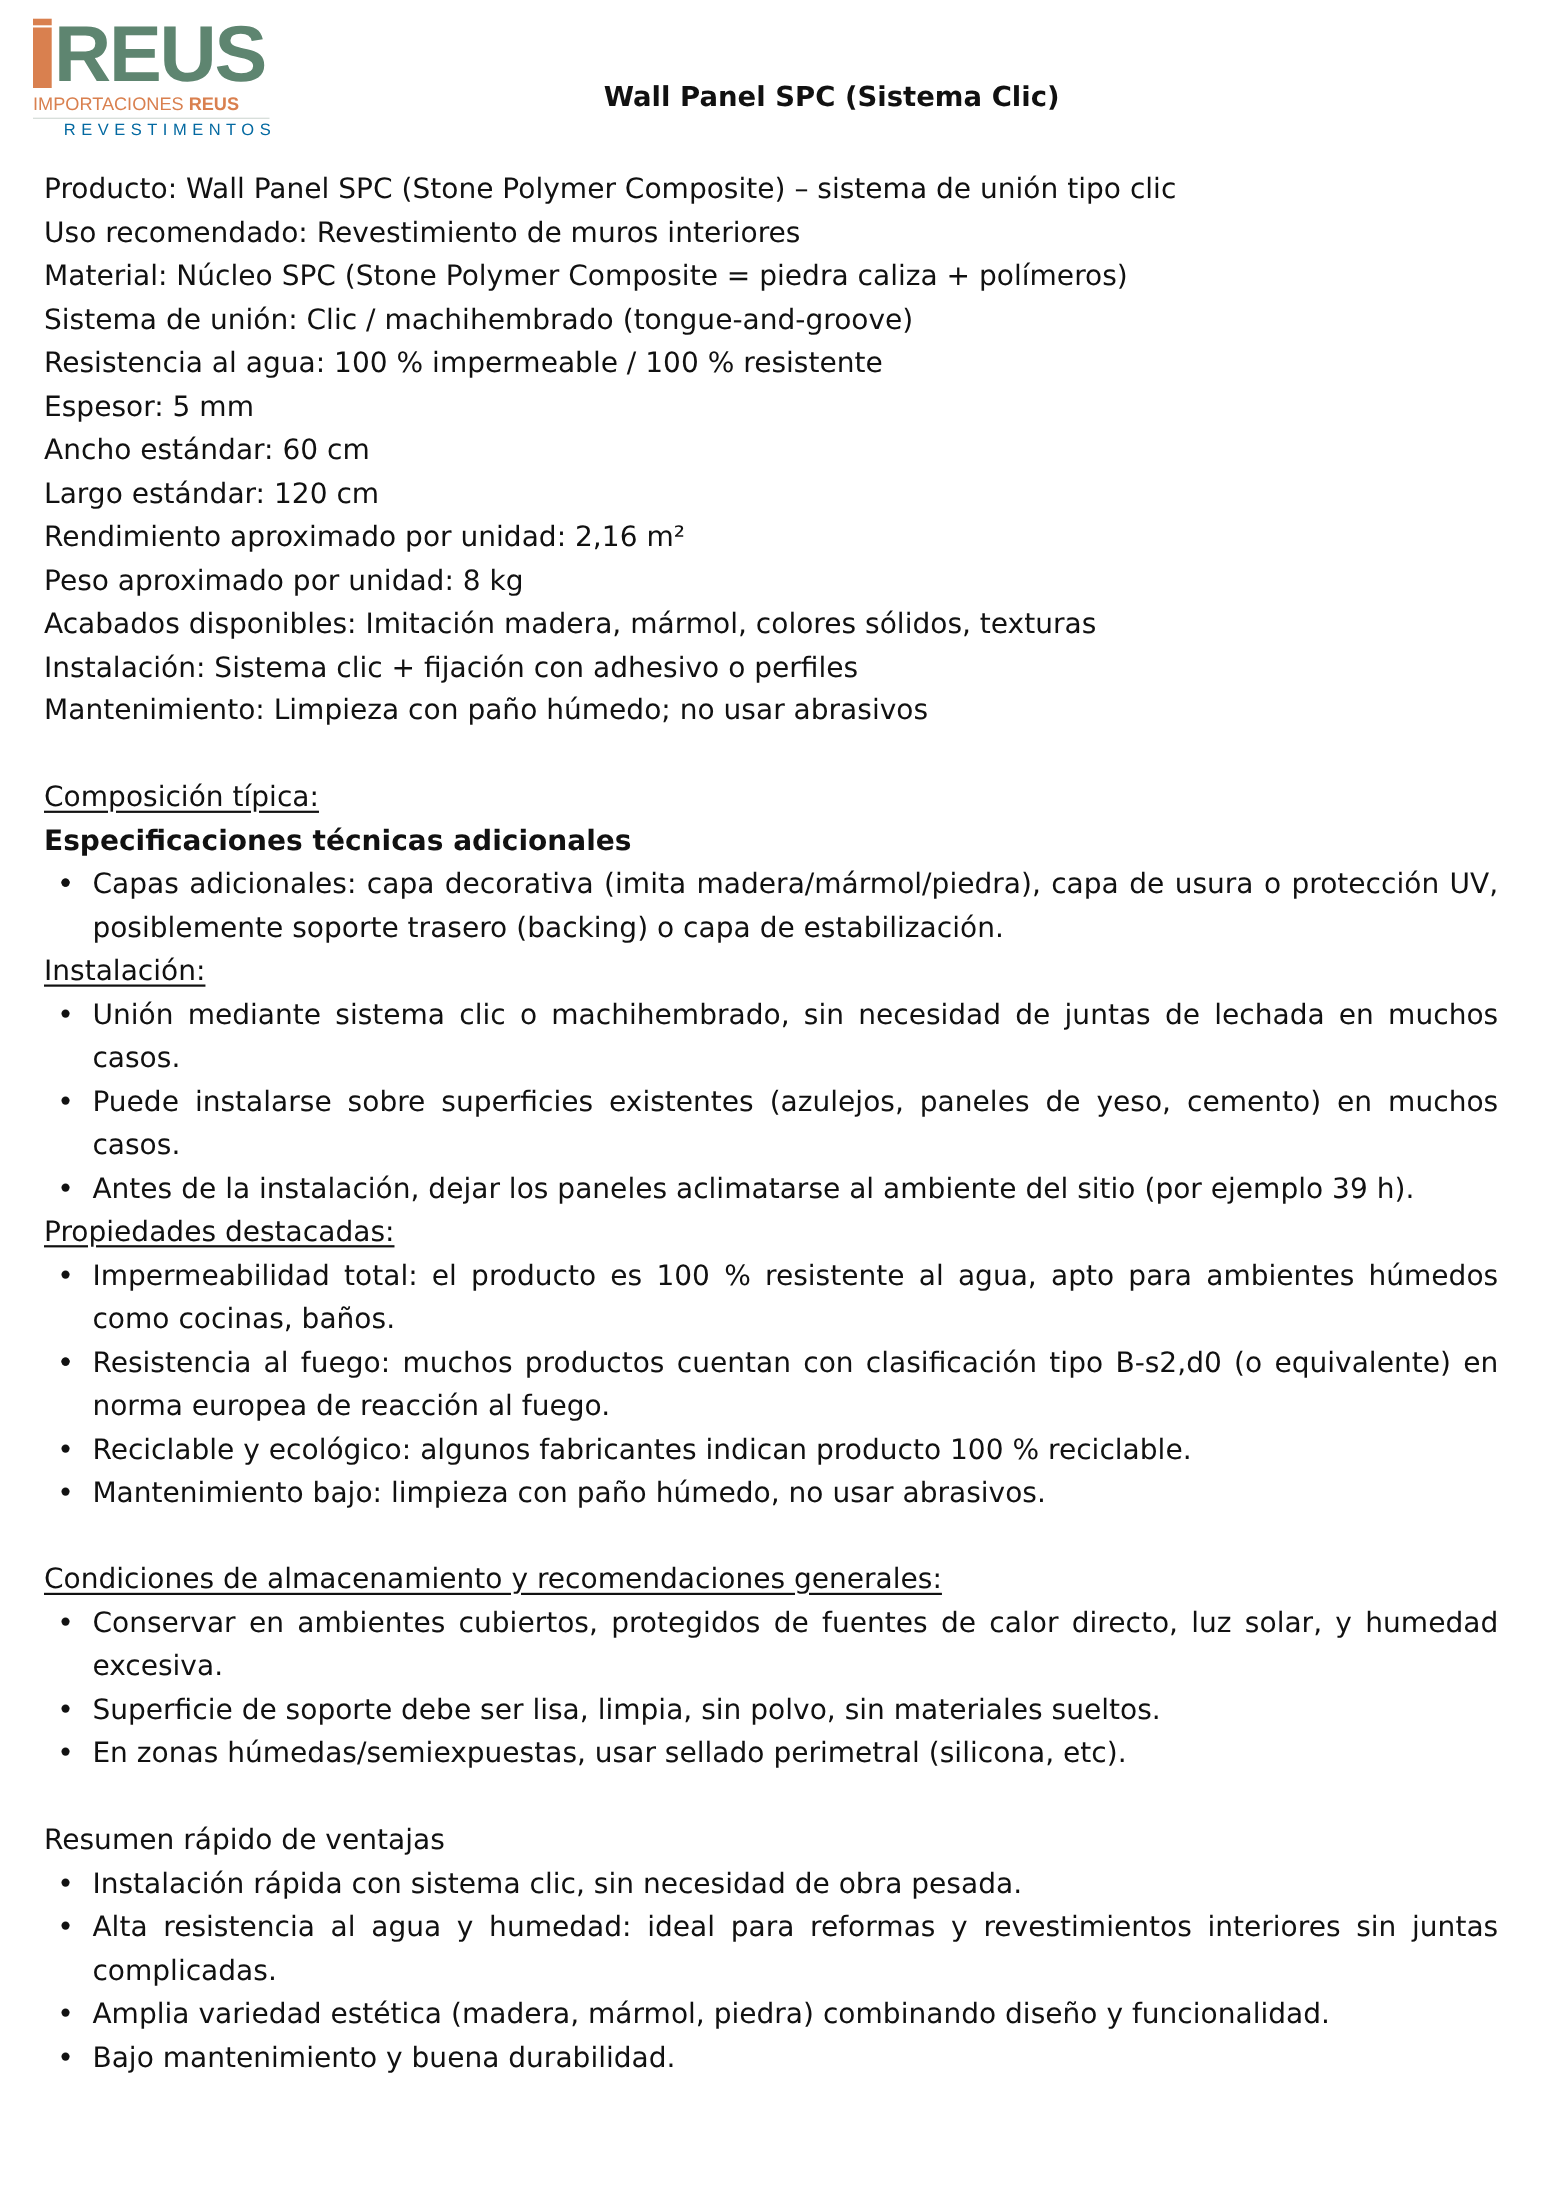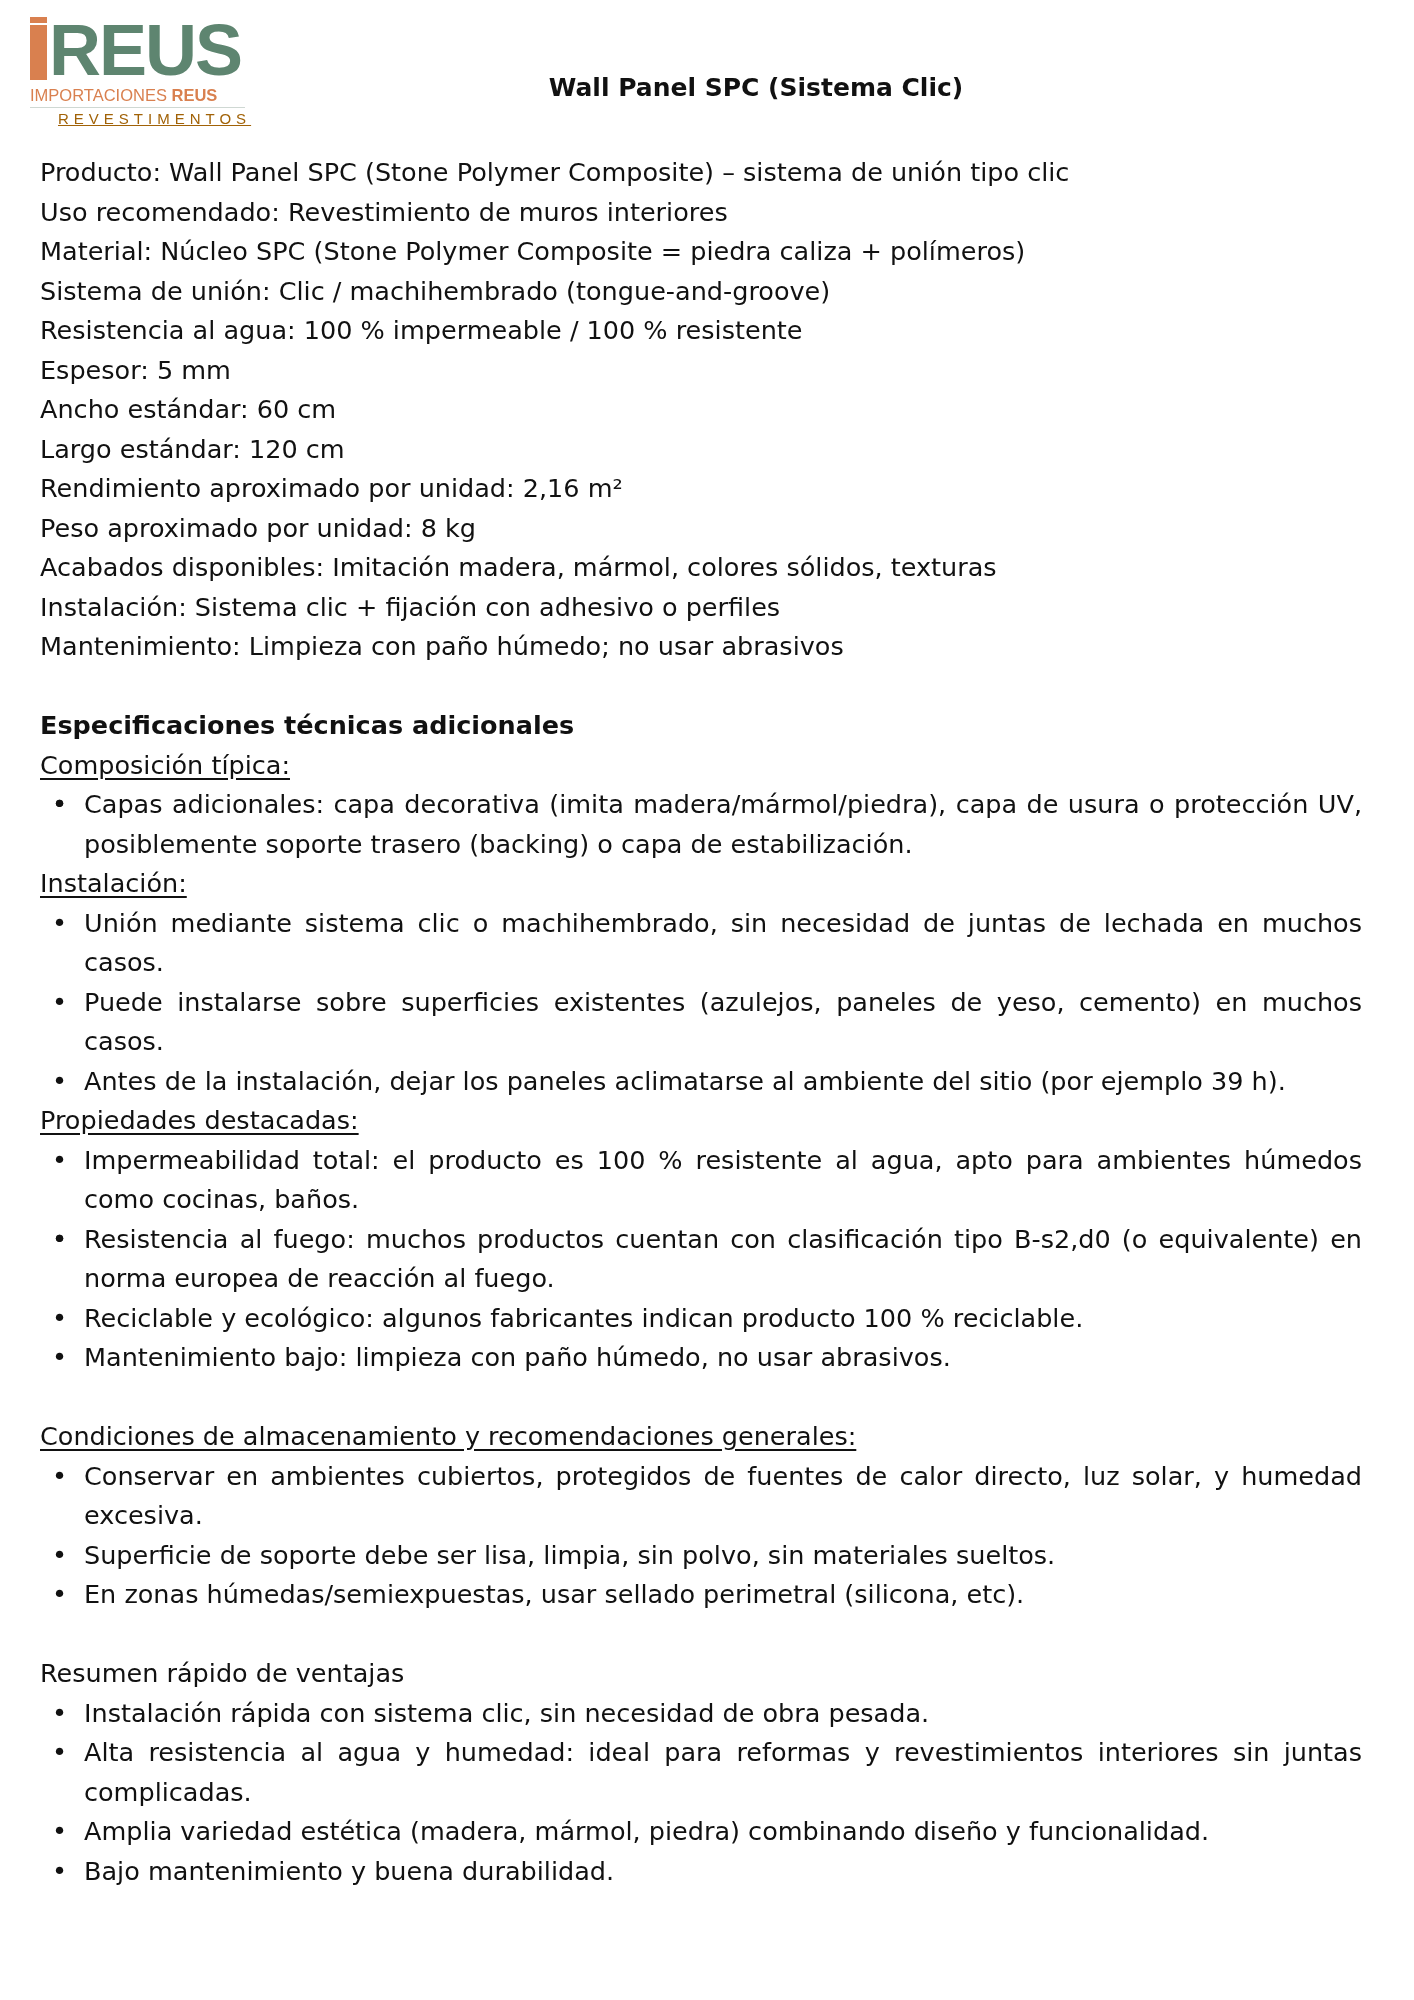--- a/index.html
+++ b/index.html
@@ -9,21 +9,21 @@
   .logo-main { position: absolute; left: 0; top: 0; height: 60px; display: flex; align-items: flex-end; }
   .logo-i { width: 17px; height: 55px; background: #d9804f; position: relative; margin-right: 2px; }
   .logo-i::before { content: ""; position: absolute; left: 0; top: -8px; width: 17px; height: 6px; background: #d9804f; }
   .logo-letters { font-family: "Liberation Sans", sans-serif; font-weight: bold; font-size: 72px; line-height: 60px;
                   color: #5e8570; letter-spacing: -2px; }
   .logo-sub { position: absolute; left: 0; top: 66px; font-family: "Liberation Sans", sans-serif; font-size: 16.5px;
               color: #d9804f; white-space: nowrap; letter-spacing: 0px; }
   .logo-sub b { color: #d9804f; font-weight: bold; }
   .logo-rule { position: absolute; left: 0; top: 87px; width: 215px; height: 1px; background: #cfd8d3; }
   .logo-tag { position: absolute; left: 28px; top: 90px; font-family: "Liberation Sans", sans-serif; font-size: 15px;
-              color: #a16207; letter-spacing: 5px; white-space: nowrap; text-decoration: underline; }
+              color: #0369a1; letter-spacing: 5px; white-space: nowrap; }
   .title { position: absolute; left: 0; width: 1512px; top: 73px; text-align: center; font-weight: bold; font-size: 25px; }
   .content { position: absolute; left: 40px; top: 153px; width: 1322px; font-size: 25.5px; line-height: 39.5px; }
   .line { margin: 0; white-space: nowrap; }
   .blank { height: 39.5px; }
   .heading { font-weight: bold; }
   .sub { text-decoration: underline; text-underline-offset: 4px; }
   ul { margin: 0; padding: 0; list-style: none; }
   li { position: relative; padding-left: 44px; text-align: justify; text-align-last: left; }
   li .dot { position: absolute; left: 12px; top: 0; }
 </style>
@@ -52,23 +52,23 @@
       <p class="line">Espesor: 5 mm</p>
       <p class="line">Ancho estándar: 60 cm</p>
       <p class="line">Largo estándar: 120 cm</p>
       <p class="line">Rendimiento aproximado por unidad: 2,16 m²</p>
       <p class="line">Peso aproximado por unidad: 8 kg</p>
       <p class="line">Acabados disponibles: Imitación madera, mármol, colores sólidos, texturas</p>
       <p class="line">Instalación: Sistema clic + fijación con adhesivo o perfiles</p>
       <p class="line">Mantenimiento: Limpieza con paño húmedo; no usar abrasivos</p>
     </div>
   <div class="blank"></div>
+  <p class="line sub">Composición típica:</p>
+
   <p class="line heading">Especificaciones técnicas adicionales</p>
-
-  <p class="line sub">Composición típica:</p>
   <ul>
       <li><span class="dot">•</span></li>
       <li><span class="dot">•</span><span>Capas adicionales: capa decorativa (imita madera/mármol/piedra), capa de usura o protección UV, posiblemente soporte trasero (backing) o capa de estabilización.</span></li>
     </ul>
 
   <p class="line sub">Instalación:</p>
   <ul>
       <li><span class="dot">•</span><span>Unión mediante sistema clic o machihembrado, sin necesidad de juntas de lechada en muchos casos.</span></li>
       <li><span class="dot">•</span><span>Puede instalarse sobre superficies existentes (azulejos, paneles de yeso, cemento) en muchos casos.</span></li>
       <li><span class="dot">•</span><span>Antes de la instalación, dejar los paneles aclimatarse al ambiente del sitio (por ejemplo 39 h).</span></li>

